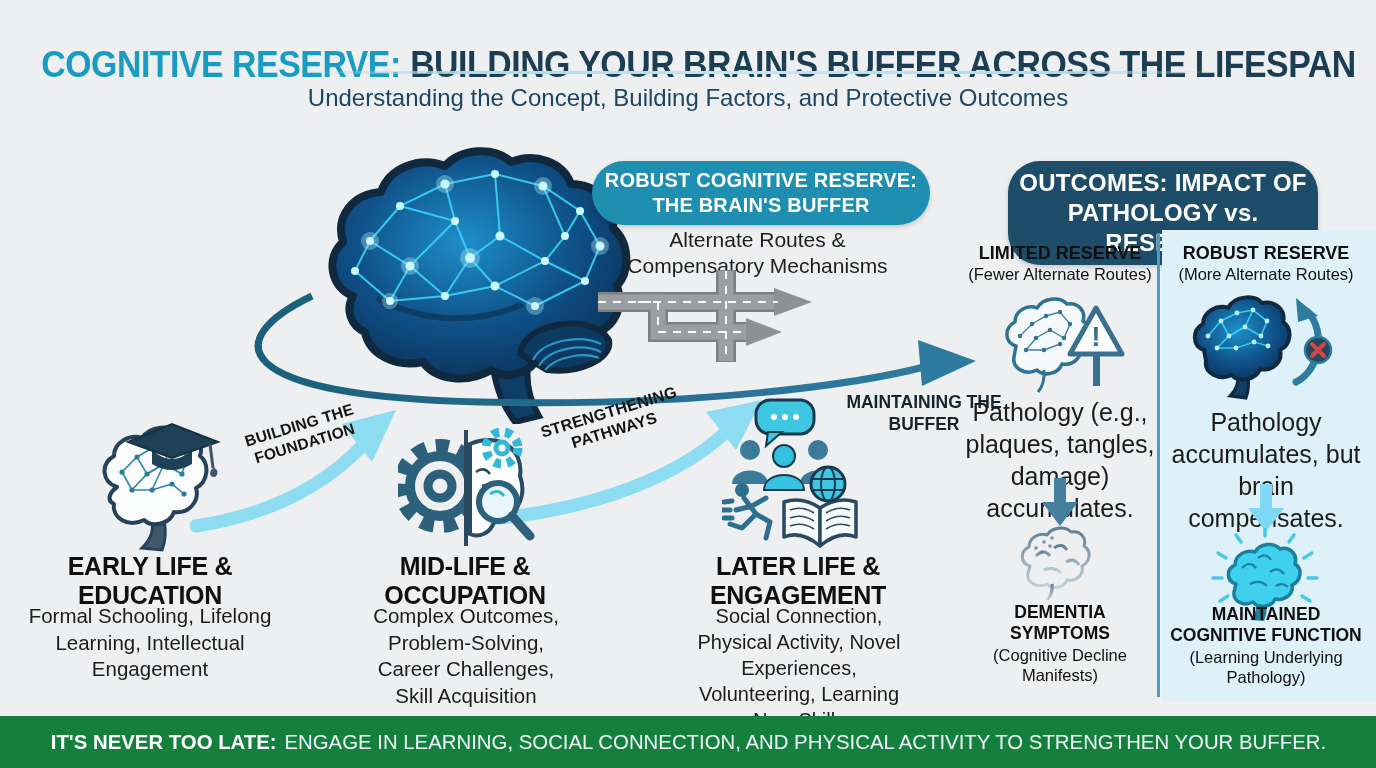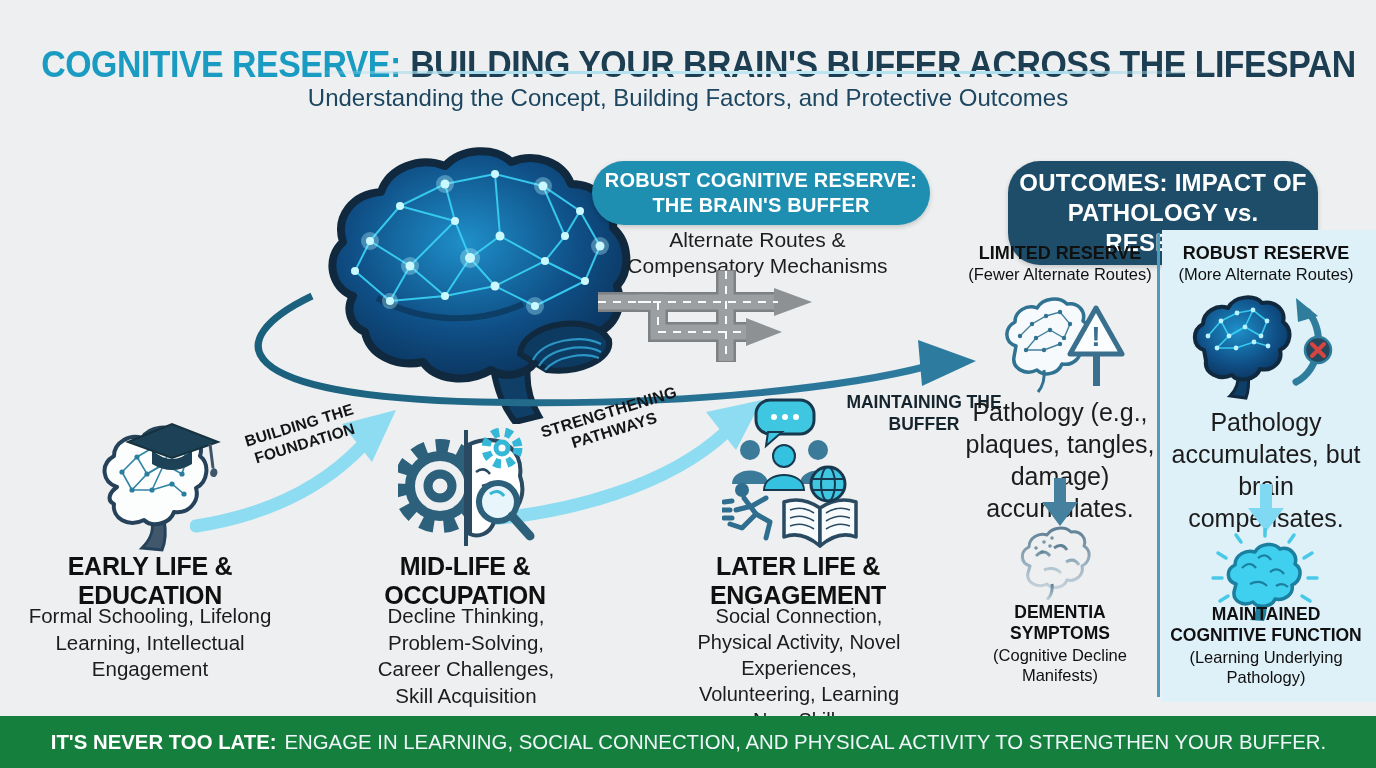--- a/index.html
+++ b/index.html
@@ -225,21 +225,21 @@
     <path d="M78,52 q8,-6 14,2 M84,66 q10,-4 16,4 M78,82 q10,-2 18,6" stroke="#2a4a62" stroke-width="2.5" fill="none"></path>
 
     <circle cx="104" cy="28" r="16" fill="none" stroke="#35b8d8" stroke-width="9" stroke-dasharray="7 6"></circle>
     <circle cx="104" cy="28" r="6" fill="#ffffff" stroke="#35b8d8" stroke-width="5"></circle>
 
     <circle cx="100" cy="82" r="19" fill="#e8f5fa" stroke="#2d607b" stroke-width="6"></circle>
     <path d="M92,74 q8,-6 14,2" stroke="#35b8d8" stroke-width="3" fill="none"></path>
     <line x1="114" y1="96" x2="132" y2="116" stroke="#2d607b" stroke-width="9" stroke-linecap="round"></line>
   </svg>
   <div class="abs stage-title" style="left:365px;top:552px;width:200px;">MID-LIFE &amp; OCCUPATION</div>
-  <div class="abs stage-details" style="left:368px;top:603px;width:196px;">Decline Thinking, Problem-Solving, Career Challenges, Skill Acquisition</div>
+  <div class="abs stage-details" style="left:368px;top:603px;width:196px;">Complex Outcomes, Problem-Solving, Career Challenges, Skill Acquisition</div>
 
   <svg class="abs" style="left:722px;top:398px;" width="158" height="152" viewBox="0 0 158 152">
 
     <rect x="34" y="2" width="58" height="34" rx="14" fill="#3fc6e0" stroke="#17394f" stroke-width="3"></rect>
     <polygon points="46,34 60,34 44,48" fill="#3fc6e0" stroke="#17394f" stroke-width="2"></polygon>
     <circle cx="52" cy="19" r="3" fill="#ffffff"></circle>
       <circle cx="63" cy="19" r="3" fill="#ffffff"></circle>
       <circle cx="74" cy="19" r="3" fill="#ffffff"></circle>
 
     <g fill="#3c7a99">

